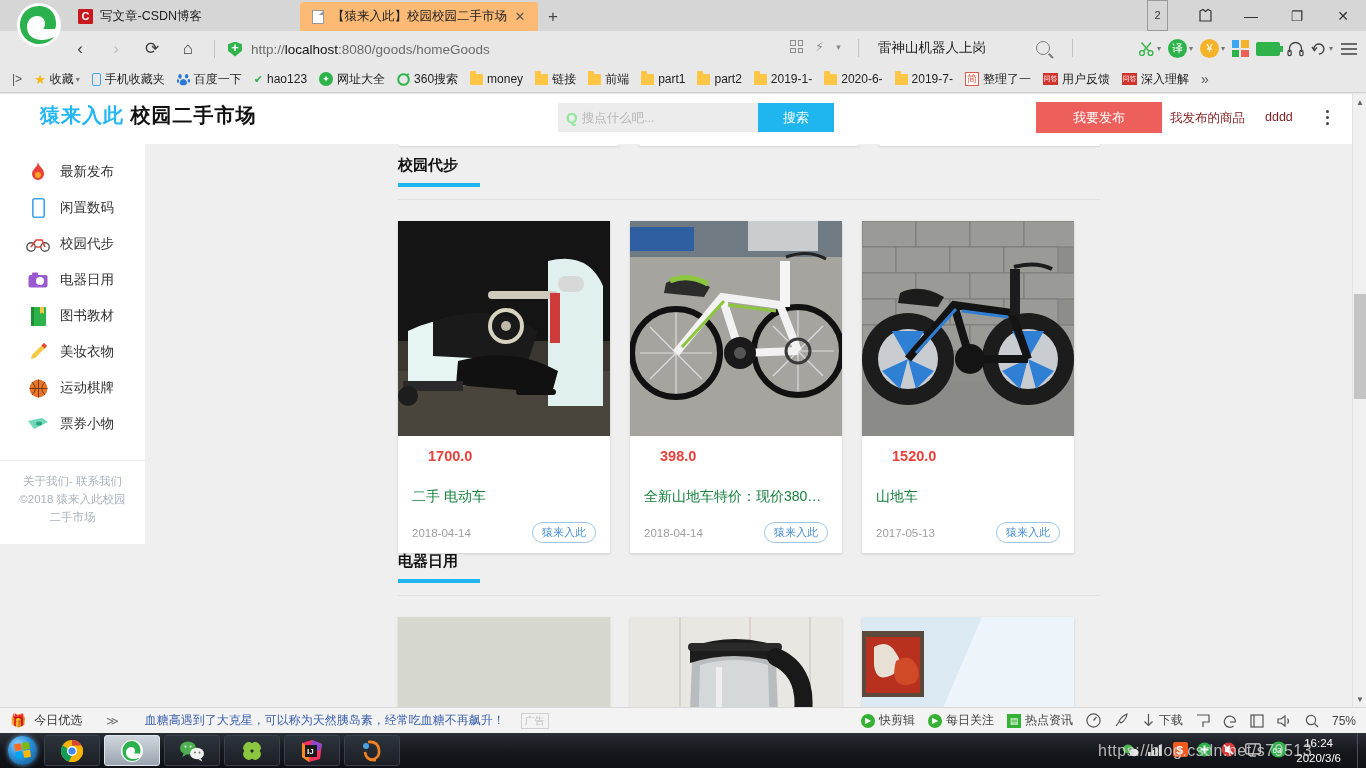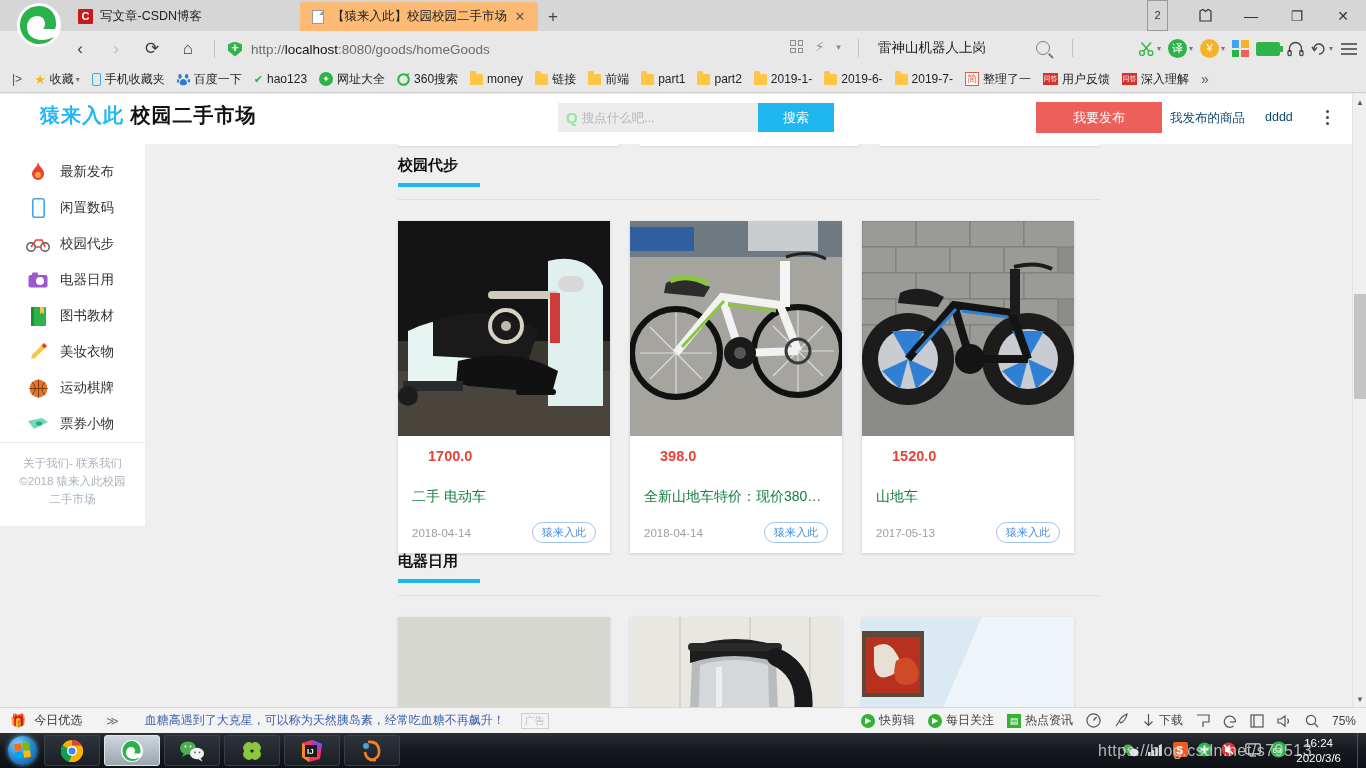--- a/index.html
+++ b/index.html
@@ -79,30 +79,30 @@
   .site-header { position:absolute; left:0; top:0; width:1352px; height:50px; background:#fff; z-index:6; }
   .brand { position:absolute; left:40px; top:8px; font-size:20px; font-weight:bold; letter-spacing:1px; }
   .brand .b1 { color:#23b7f5; }
   .brand .b2 { color:#111; }
   .searchbox { position:absolute; left:558px; top:9px; width:200px; height:29px; background:#ececec; display:flex; align-items:center; padding-left:8px; }
   .sicon { color:#8ee89a; font-size:15px; font-weight:bold; margin-right:4px; }
   .searchbox input { border:0; background:transparent; outline:none; font-size:12.5px; color:#0f766e; width:150px; font-family:"Liberation Sans",sans-serif;}
   .searchbox input::placeholder { color:#b6b6b6; }
   .searchbtn { position:absolute; left:758px; top:9px; width:76px; height:29px; background:#1fb6f0; color:#fff; font-size:13px; border:0; cursor:pointer; font-family:"Liberation Sans",sans-serif;}
   .publish-btn { position:absolute; left:1036px; top:8px; width:126px; height:31px; background:#ec5f5b; color:#fff; border:0; font-size:13px; cursor:pointer; font-family:"Liberation Sans",sans-serif;}
-  .hdr-link { position:absolute; top:16px; font-size:12.5px; color:#0c4a6e; }
+  .hdr-link { position:absolute; top:16px; font-size:12.5px; color:#7f1d1d; }
   .hl1 { left:1170px; }
   .hl2 { left:1265px; }
   .kebab { position:absolute; left:1320px; top:10px; width:14px; height:26px; display:flex; flex-direction:column; justify-content:center; align-items:center; gap:3px; }
   .kebab i { width:3px; height:3px; background:#444; border-radius:50%; display:block; }
 
   .sidebar { position:absolute; left:0; top:38px; width:145px; background:#fff; padding-top:22px; z-index:4; }
   .side-item { display:flex; align-items:center; height:36px; padding-left:26px; font-size:13.5px; color:#333; }
   .side-item .ico { width:24px; margin-right:10px; font-size:17px; display:flex; align-items:center; justify-content:center;}
-  .side-foot { border-top:1px solid #e9e9e9; padding:12px 14px 18px; text-align:center; font-size:11.5px; color:#a9b2bd; line-height:1.55; }
+  .side-foot { margin-top:18px; border-top:1px solid #e9e9e9; padding:12px 14px 18px; text-align:center; font-size:11.5px; color:#a9b2bd; line-height:1.55; }
   .partial-cards { position:absolute; left:398px; top:40px; width:702px; height:12px; display:flex; gap:20px; }
   .partial-cards div { width:221px; height:12px; background:#fff; border-bottom-left-radius:2px; border-bottom-right-radius:2px; box-shadow:0 1px 2px rgba(0,0,0,.10); }
 
   .section { position:absolute; left:398px; width:702px; }
   .sec-title { font-size:15px; font-weight:bold; color:#111; padding-bottom:8px; }
   .sec-underline { width:82px; height:4px; background:#1fb6f0; }
   .sec-rule { width:702px; height:1px; background:#e0e0e0; margin-top:12px; }
 
   .cards { display:flex; gap:20px; margin-top:21px; }
   .card { width:212px; background:#fff; box-shadow:0 1px 3px rgba(0,0,0,.13); }
@@ -366,21 +366,21 @@
     <div class="bm">
         <span class="bmico">
           <span class="folder"></span>
         </span>
         <span>2019-1-</span>
       </div>
     <div class="bm">
         <span class="bmico">
           <span class="folder"></span>
         </span>
-        <span>2019-6-</span>
+        <span>2020-6-</span>
       </div>
     <div class="bm">
         <span class="bmico">
           <span class="folder"></span>
         </span>
         <span>2019-7-</span>
       </div>
     <div class="bm">
         <span class="bmico">
           <span style="width:14px;height:14px;background:#fff;border:1px solid #e05a48;color:#e05a48;font-size:10px;line-height:12px;text-align:center;display:block;">简</span>

